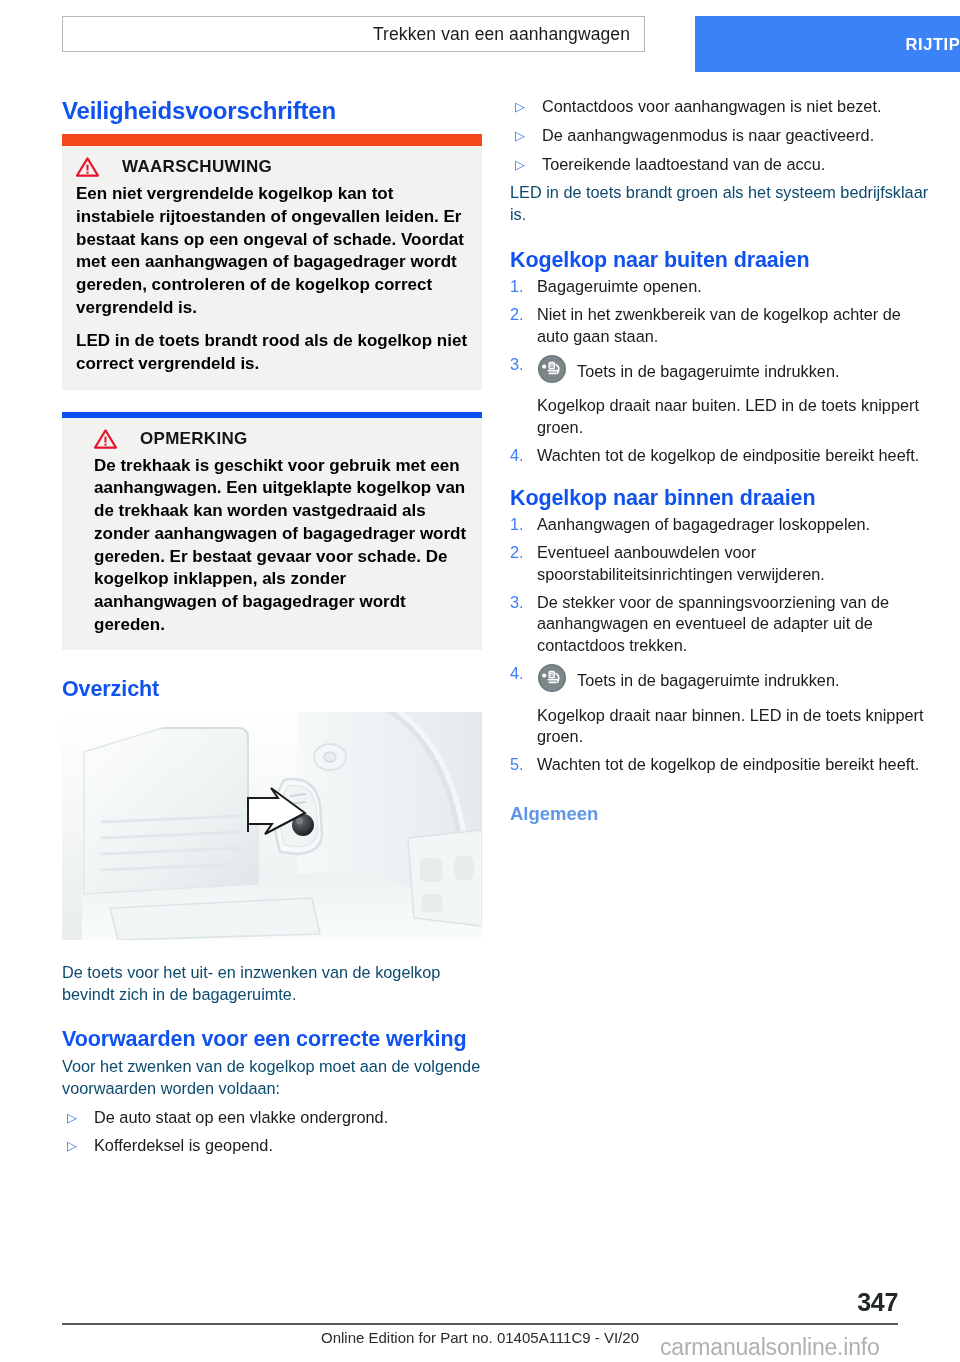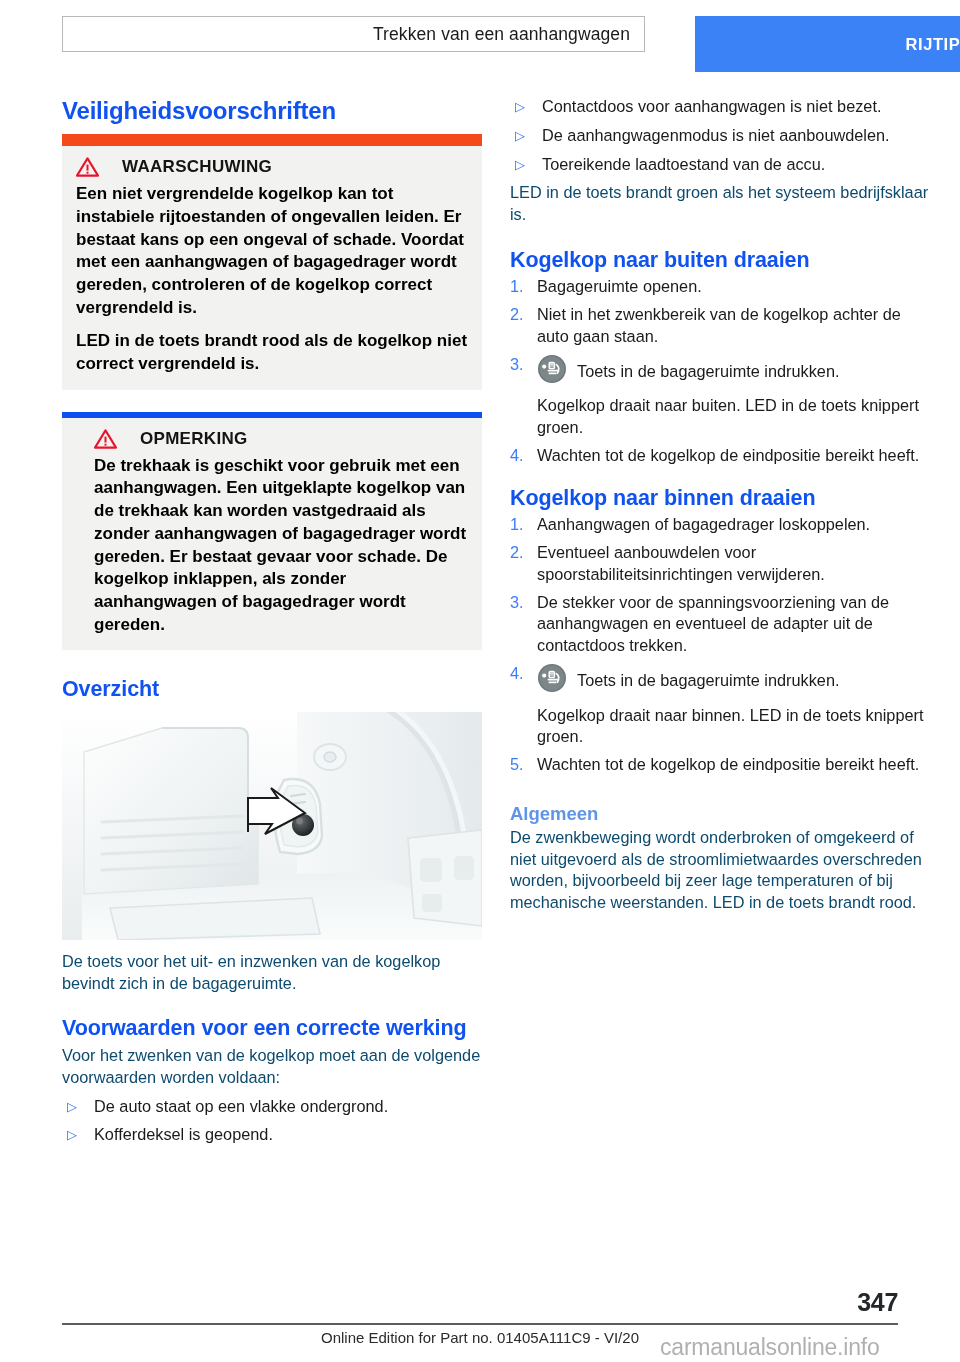--- a/index.html
+++ b/index.html
@@ -339,21 +339,21 @@
 
       <path d="M346 126 L420 118 L420 214 L352 206 Z" fill="#f2f6f7" stroke="#dde4e6" stroke-width="1.6"></path>
       <rect x="358" y="146" width="22" height="24" rx="5" fill="#e7eced"></rect>
       <rect x="392" y="144" width="20" height="24" rx="5" fill="#e7eced"></rect>
       <rect x="360" y="182" width="20" height="18" rx="4" fill="#e7eced"></rect>
 
       <path d="M186 120 L186 86 L216 86 L209 76 L243 101 L203 122 L210 112 L186 112 Z" fill="#ffffff" stroke="#1b1b1b" stroke-width="2"></path>
     </svg>
   </div>
 
-  <p class="body" style="margin-top:11px">De toets voor het uit- en inzwenken van de kogelkop bevindt zich in de bagageruimte.</p>
+  <p class="body" style="margin-top:22px">De toets voor het uit- en inzwenken van de kogelkop bevindt zich in de bagageruimte.</p>
 
   <div style="height:14px"></div>
 
   <h2 class="sub-title">Voorwaarden voor een correcte werking</h2>
   <p class="body">Voor het zwenken van de kogelkop moet aan de volgende voorwaarden worden voldaan:</p>
   <ul class="bullets">
     <li>
       <span class="mark">▷</span>
       <span class="txt">De auto staat op een vlakke ondergrond.</span>
     </li>
@@ -366,21 +366,21 @@
 
 <div class="col col-right">
 
   <ul class="bullets" style="margin-top:0">
     <li>
       <span class="mark">▷</span>
       <span class="txt">Contactdoos voor aanhangwagen is niet bezet.</span>
     </li>
     <li>
       <span class="mark">▷</span>
-      <span class="txt">De aanhangwagenmodus is niet aanbouwdelen.</span>
+      <span class="txt">De aanhangwagenmodus is naar geactiveerd.</span>
     </li>
     <li>
       <span class="mark">▷</span>
       <span class="txt">Toereikende laadtoestand van de accu.</span>
     </li>
   </ul>
   <p class="body">LED in de toets brandt groen als het systeem bedrijfsklaar is.</p>
 
   <div style="height:14px"></div>
 
@@ -459,21 +459,20 @@
     <li>
       <span class="num">5.</span>
       <span class="txt">Wachten tot de kogelkop de eindpositie bereikt heeft.</span>
     </li>
   </ol>
 
   <div style="height:16px"></div>
 
   <div style="height:4px"></div>
   <h3 class="subsub-title">Algemeen</h3>
-  <p class="body">De zwenkbeweging wordt onderbroken of omgekeerd of niet uitgevoerd als de stroomlimietwaardes overschreden worden, bijvoorbeeld bij zeer lage temperaturen of bij mechanische weerstanden. LED in de toets brandt rood.</p>
 </div>
 
 <div class="footer">
   <div class="page-num">347</div>
   <div class="footer-rule"></div>
   <div class="footer-note">Online Edition for Part no. 01405A111C9 - VI/20</div>
 </div>
 <div class="watermark">carmanualsonline.info</div>
 
 </body></html>

